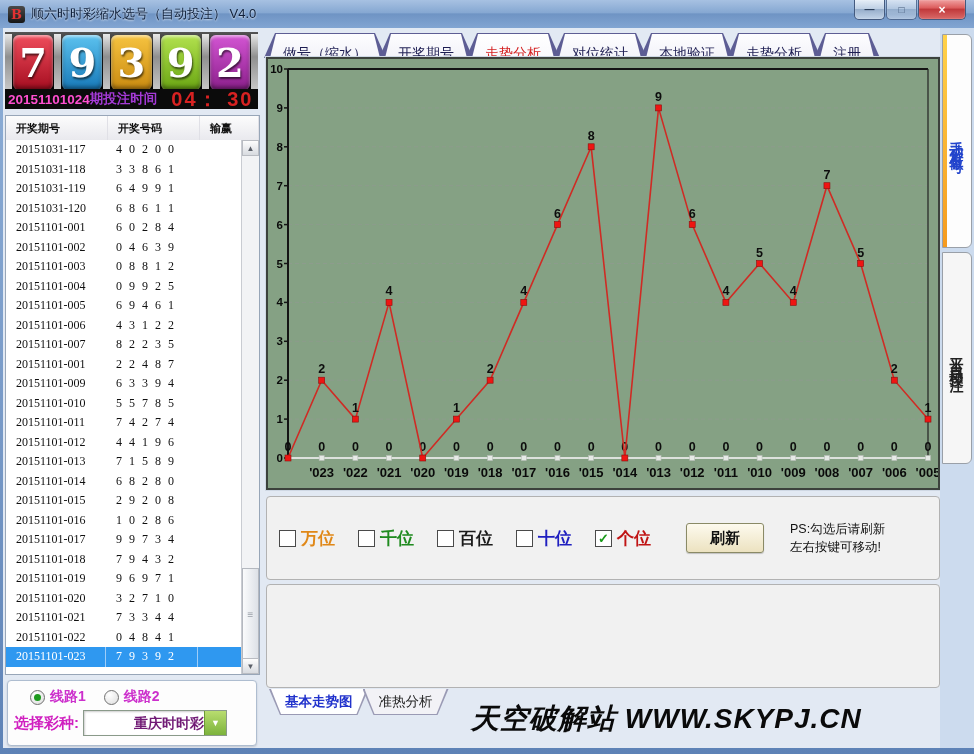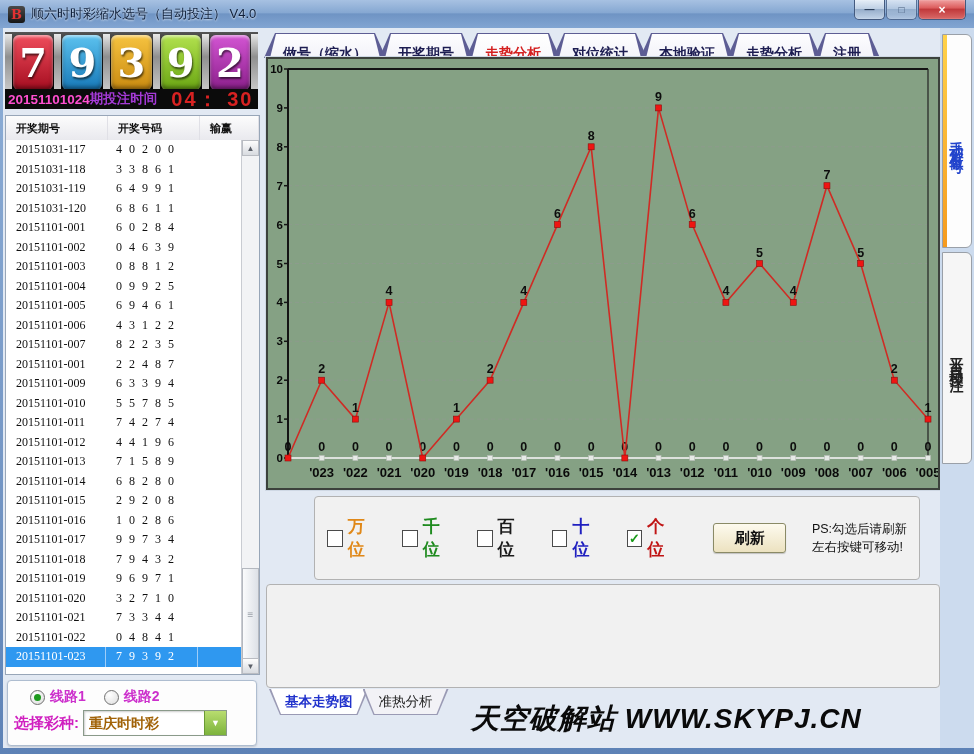--- a/index.html
+++ b/index.html
@@ -65,36 +65,36 @@
              border:1px solid #aebdd0;border-radius:4px;box-shadow:0 1px 2px rgba(0,0,0,.15);}
   .lrow{display:flex;align-items:center;margin:7px 0 4px 22px;}
   .radio{width:13px;height:13px;border-radius:50%;border:1px solid #707070;
          background:radial-gradient(circle at 35% 30%,#fff,#dcdcdc);position:relative;margin-right:5px;}
   .radio.on::after{content:"";position:absolute;inset:3px;border-radius:50%;background:#1d9a1d;}
   .rlabel{color:#cc2fcc;font-size:14px;font-weight:bold;margin-right:18px;}
   .lrow2{display:flex;align-items:center;margin-left:6px;}
   .sel-label{color:#d020c0;font-size:15px;font-weight:bold;margin-right:4px;}
   .select{display:flex;width:142px;height:24px;border:1px solid #8a9a8a;background:#fff;
           box-shadow:inset 1px 1px 2px rgba(0,0,0,.2);}
-  .sel-text{flex:1;font-size:14px;font-weight:bold;color:#a16207;line-height:24px;padding-left:5px;}
+  .sel-text{flex:1;font-size:14px;font-weight:bold;color:#701a75;line-height:24px;padding-left:5px;text-align:right;}
   .sel-btn{width:21px;background:linear-gradient(180deg,#b8dd6f,#7cb33c);border-left:1px solid #6a9a34;
            color:#fff;font-size:9px;display:flex;align-items:center;justify-content:center;}
   
   .tabbar{position:absolute;left:261px;top:3px;height:27px;display:flex;align-items:flex-end;}
   .tab{position:relative;height:25px;margin-right:-7px;padding:1px 2px 0 2px;box-sizing:border-box;
        background:#5d5d94;clip-path:polygon(11px 0,calc(100% - 11px) 0,100% 100%,0 100%);}
   .tab-in{height:100%;display:flex;align-items:center;padding:8px 17px;background:linear-gradient(180deg,#fdfdff,#ececf4);
           clip-path:polygon(10px 0,calc(100% - 10px) 0,100% 100%,0 100%);
-          font-size:14px;font-weight:bold;color:#1d1d52;white-space:nowrap;text-align:right;}
+          font-size:14px;font-weight:normal;color:#1d1d52;white-space:nowrap;text-align:right;}
   .tab.active .tab-in{color:#d42020;background:linear-gradient(180deg,#ffffff,#f4f4fa);}
   .chart-panel{position:absolute;left:263px;top:29px;width:674px;height:433px;background:#85a184;
                border:2px solid #3c423c;box-sizing:border-box;box-shadow:0 0 0 1px #cfd8e4;}
   
   .gbox{position:absolute;left:263px;background:#f1f1f1;border:1px solid #b2b2b2;border-radius:4px;box-sizing:border-box;}
-  .controls-box{top:468px;width:606px;height:84px;display:flex;align-items:center;padding:0 12px;margin-left:48px;}
+  .controls-box{top:468px;width:674px;height:84px;display:flex;align-items:center;padding:0 12px;}
   .chk{display:flex;align-items:center;margin-right:23px;}
   .box{width:15px;height:15px;border:1px solid #4a4a4a;background:#fff;margin-right:5px;
        display:flex;align-items:center;justify-content:center;font-size:13px;font-weight:bold;color:#1a9a1a;}
   .chk-label{font-size:17px;font-weight:bold;}
   .refresh-btn{width:76px;height:28px;margin-left:12px;border:1px solid #8a8a66;border-radius:3px;
         background:linear-gradient(180deg,#fdfaee,#ece2c0);font-size:15px;font-weight:bold;color:#111;
         display:flex;align-items:center;justify-content:center;box-shadow:0 1px 1px rgba(0,0,0,.2);text-align:right;}
   .ps-note{margin-left:26px;font-size:12.5px;color:#111;line-height:1.45;white-space:nowrap;}
   .empty-box{top:556px;width:674px;height:104px;}
   

